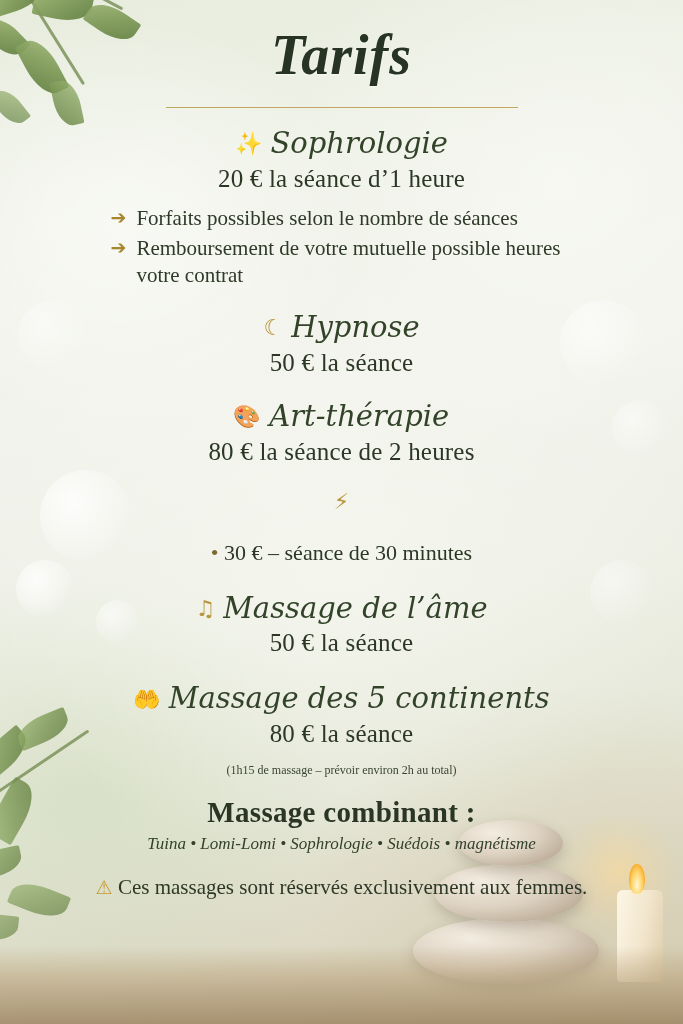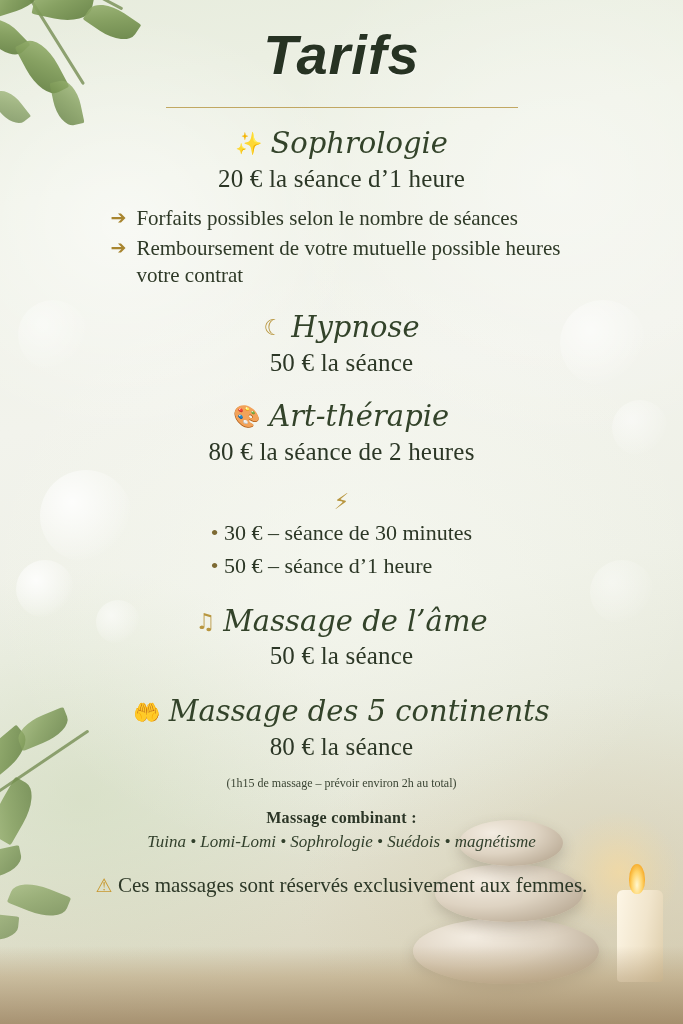--- a/index.html
+++ b/index.html
@@ -88,21 +88,21 @@
   .content {
     position: relative;
     z-index: 5;
     width: 100%;
     height: 100%;
     text-align: center;
     color: #2f3a28;
   }
 
   .title {
-    font-family: Liberation Sans, sans-serif;
+    font-family: Liberation Serif, serif;
     font-style: italic;
     font-size: 56px;
     letter-spacing: 1px;
     color: #273323;
     margin: 0;
     padding-top: 26px;
     line-height: 1.05;
     text-shadow: 0 1px 2px rgba(255,255,255,0.7);
   }
   .divider {
@@ -160,39 +160,39 @@
     margin-bottom: 4px;
   }
   .arrow-glyph {
     color: #a8852f;
     font-family: "DejaVu Sans", sans-serif;
     font-size: 19px;
     line-height: 1.35;
   }
 
   .bullet-list {
-    margin: 4px auto 0 auto;
+    margin: 24px auto 0 auto;
     display: inline-block;
     text-align: left;
   }
   .bullet-item {
     font-size: 22px;
     line-height: 1.5;
     color: #2c3726;
   }
   .bullet-dot { color: #7d6a33; }
 
   .note {
     font-size: 12px;
     color: #3a4433;
     margin-top: 15px;
   }
 
   .combo-title {
-    font-size: 16px;
+    font-size: 29px;
     font-weight: bold;
     color: #2b3526;
     margin-top: 18px;
     letter-spacing: 0.3px;
   }
   .combo-list {
     font-size: 17px;
     color: #32402c;
     margin-top: 5px;
     font-style: italic;
@@ -297,24 +297,20 @@
 
     <div class="section" style="margin-top:24px;">
       <div class="sec-head">
         <span class="sec-emoji">⚡</span>
       </div>
       <div class="bullet-list">
         <div class="bullet-item">
           <span class="bullet-dot">•</span>
           <span>30 € – séance de 30 minutes</span>
         </div>
-        <div class="bullet-item">
-          <span class="bullet-dot">•</span>
-          <span>50 € – séance d’1 heure</span>
-        </div>
       </div>
     </div>
 
     <div class="section" style="margin-top:22px;">
       <div class="sec-head">
         <span class="sec-emoji">♫</span>
         <span>Massage de l’âme</span>
       </div>
       <div class="price">50 € la séance</div>
     </div>

